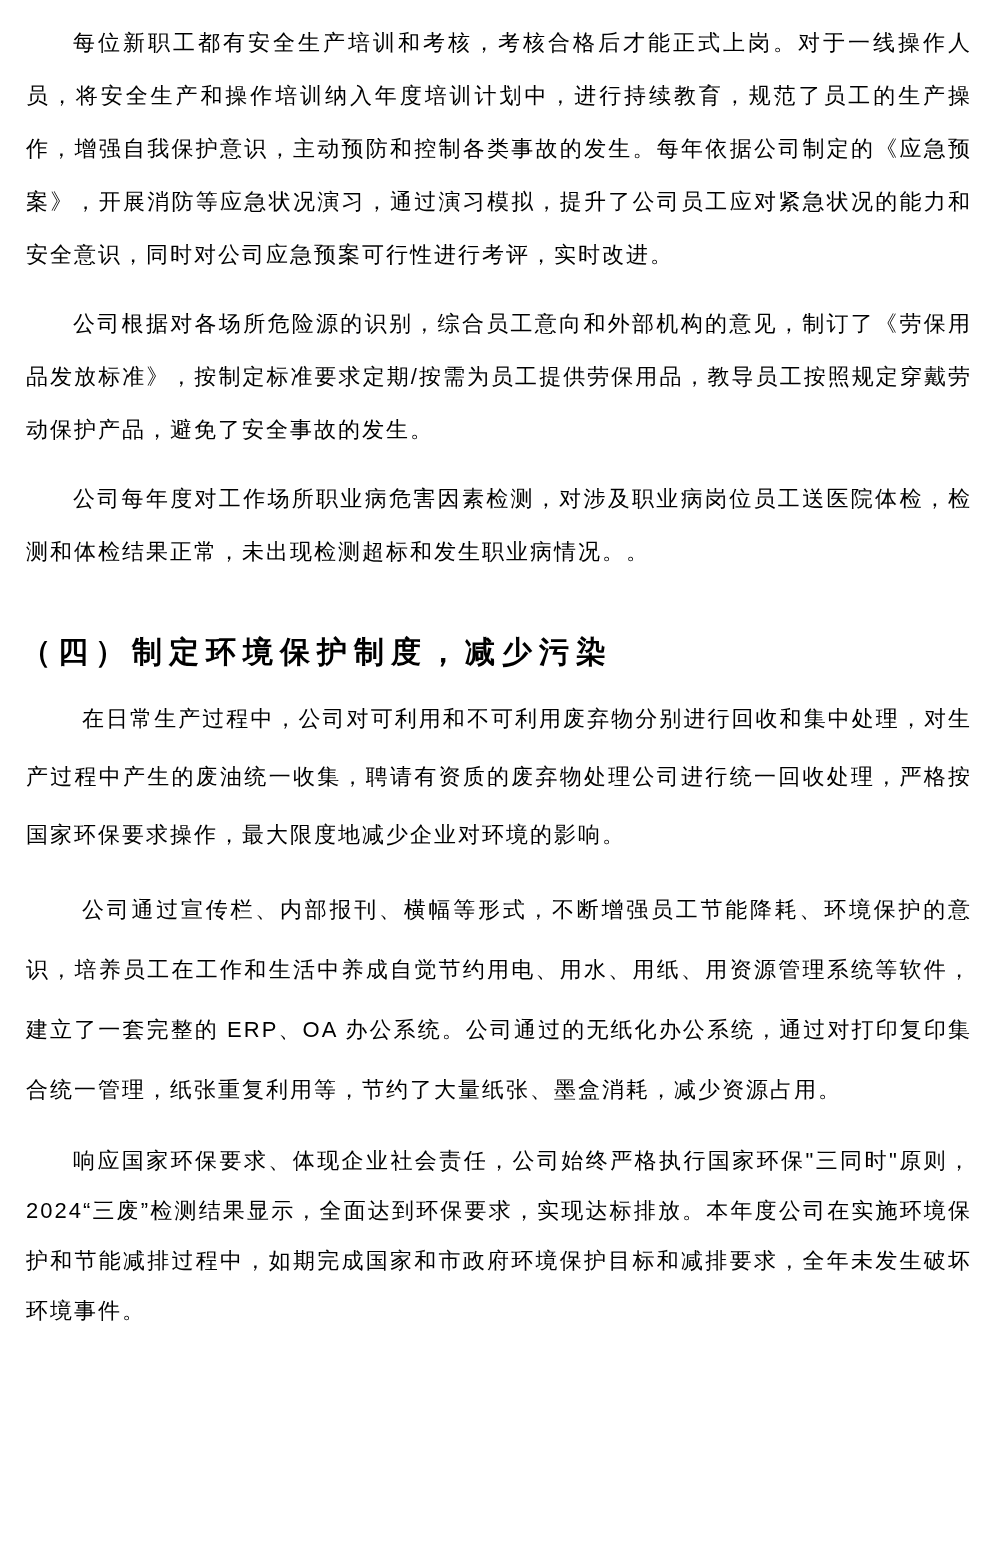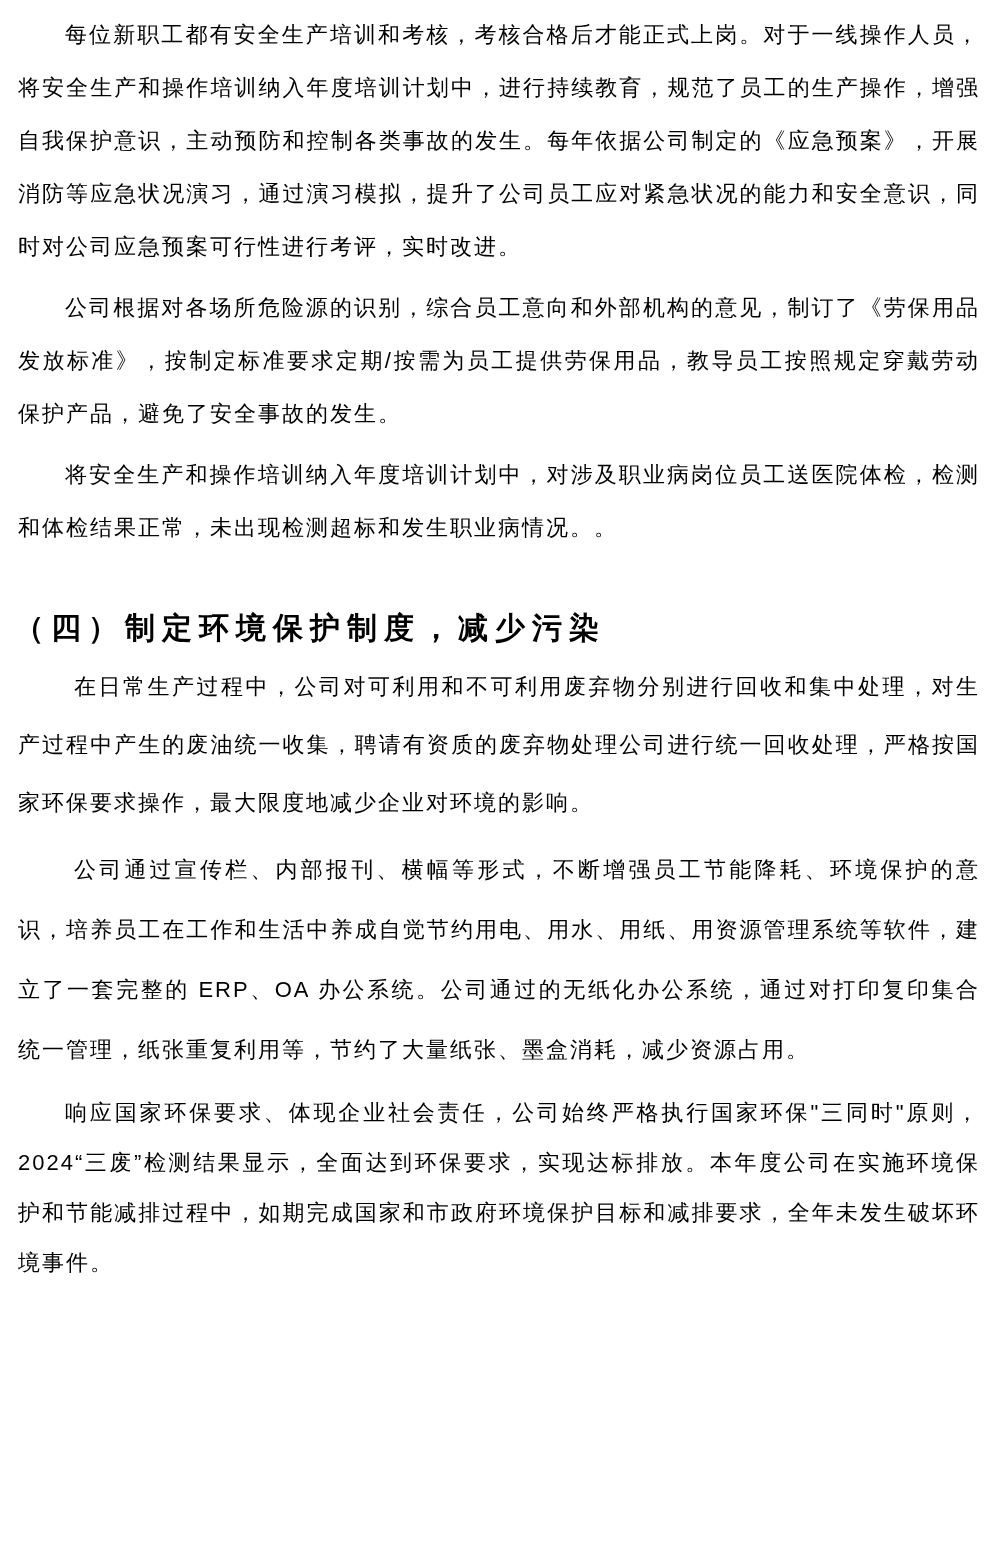--- a/index.html
+++ b/index.html
@@ -14,56 +14,56 @@
     font-family: "Liberation Sans", "DejaVu Sans", sans-serif;
   }
   .page {
     box-sizing: border-box;
     width: 1000px;
     height: 1566px;
     padding: 0 12px 0 10px;
     overflow: hidden;
   }
   p.para {
-    margin: 8px;
+    margin: 16px;
     font-size: 22px;
     letter-spacing: 2px;
     text-align: justify;
     text-justify: inter-ideograph;
   }
   .lh53 { line-height: 53px; }
   .lh60 { line-height: 60px; }
   .lh58 { line-height: 58px; }
   .lh50 { line-height: 50px; }
   .ind-a { text-indent: 47px; }   
   .ind-b { text-indent: 56px; }   
   .mt5  { margin-top: 5px; }
   .mt6  { margin-top: 6px; }
   .mt18 { margin-top: 18px; }
   .mt19 { margin-top: 19px; }
   .mt2  { margin-top: 2px; }
   h2.heading {
-    margin: 52px 0 0 8px;
+    margin: 52px 0 0 15px;
     font-size: 30px;
     line-height: 44px;
     font-weight: bold;
     letter-spacing: 7px;
     text-indent: -4px; 
   }
 </style>
 </head>
 <body>
 
 <div class="page">
 
   <p class="para lh53 ind-a">每位新职工都有安全生产培训和考核，考核合格后才能正式上岗。对于一线操作人员，将安全生产和操作培训纳入年度培训计划中，进行持续教育，规范了员工的生产操作，增强自我保护意识，主动预防和控制各类事故的发生。每年依据公司制定的《应急预案》，开展消防等应急状况演习，通过演习模拟，提升了公司员工应对紧急状况的能力和安全意识，同时对公司应急预案可行性进行考评，实时改进。</p>
 
   <p class="para lh53 ind-a mt5">公司根据对各场所危险源的识别，综合员工意向和外部机构的意见，制订了《劳保用品发放标准》，按制定标准要求定期/按需为员工提供劳保用品，教导员工按照规定穿戴劳动保护产品，避免了安全事故的发生。</p>
 
-  <p class="para lh53 ind-a mt6">将安全生产和操作培训纳入年度培训计划中，对涉及职业病岗位员工送医院体检，检测和体检结果正常，未出现检测超标和发生职业病情况。。</p>
+  <p class="para lh53 ind-a mt6">公司每年度对工作场所职业病危害因素检测，对涉及职业病岗位员工送医院体检，检测和体检结果正常，未出现检测超标和发生职业病情况。。</p>
 
   <h2 class="heading">（四）制定环境保护制度，减少污染</h2>
 
 
   <p class="para lh58 ind-b mt2">在日常生产过程中，公司对可利用和不可利用废弃物分别进行回收和集中处理，对生产过程中产生的废油统一收集，聘请有资质的废弃物处理公司进行统一回收处理，严格按国家环保要求操作，最大限度地减少企业对环境的影响。</p>
 
   <p class="para lh60 ind-b mt19">公司通过宣传栏、内部报刊、横幅等形式，不断增强员工节能降耗、环境保护的意识，培养员工在工作和生活中养成自觉节约用电、用水、用纸、用资源管理系统等软件，建立了一套完整的 ERP、OA 办公系统。公司通过的无纸化办公系统，通过对打印复印集合统一管理，纸张重复利用等，节约了大量纸张、墨盒消耗，减少资源占用。</p>
 
   <p class="para lh50 ind-a">响应国家环保要求、体现企业社会责任，公司始终严格执行国家环保"三同时"原则，2024“三废”检测结果显示，全面达到环保要求，实现达标排放。本年度公司在实施环境保护和节能减排过程中，如期完成国家和市政府环境保护目标和减排要求，全年未发生破坏环境事件。</p>
 

